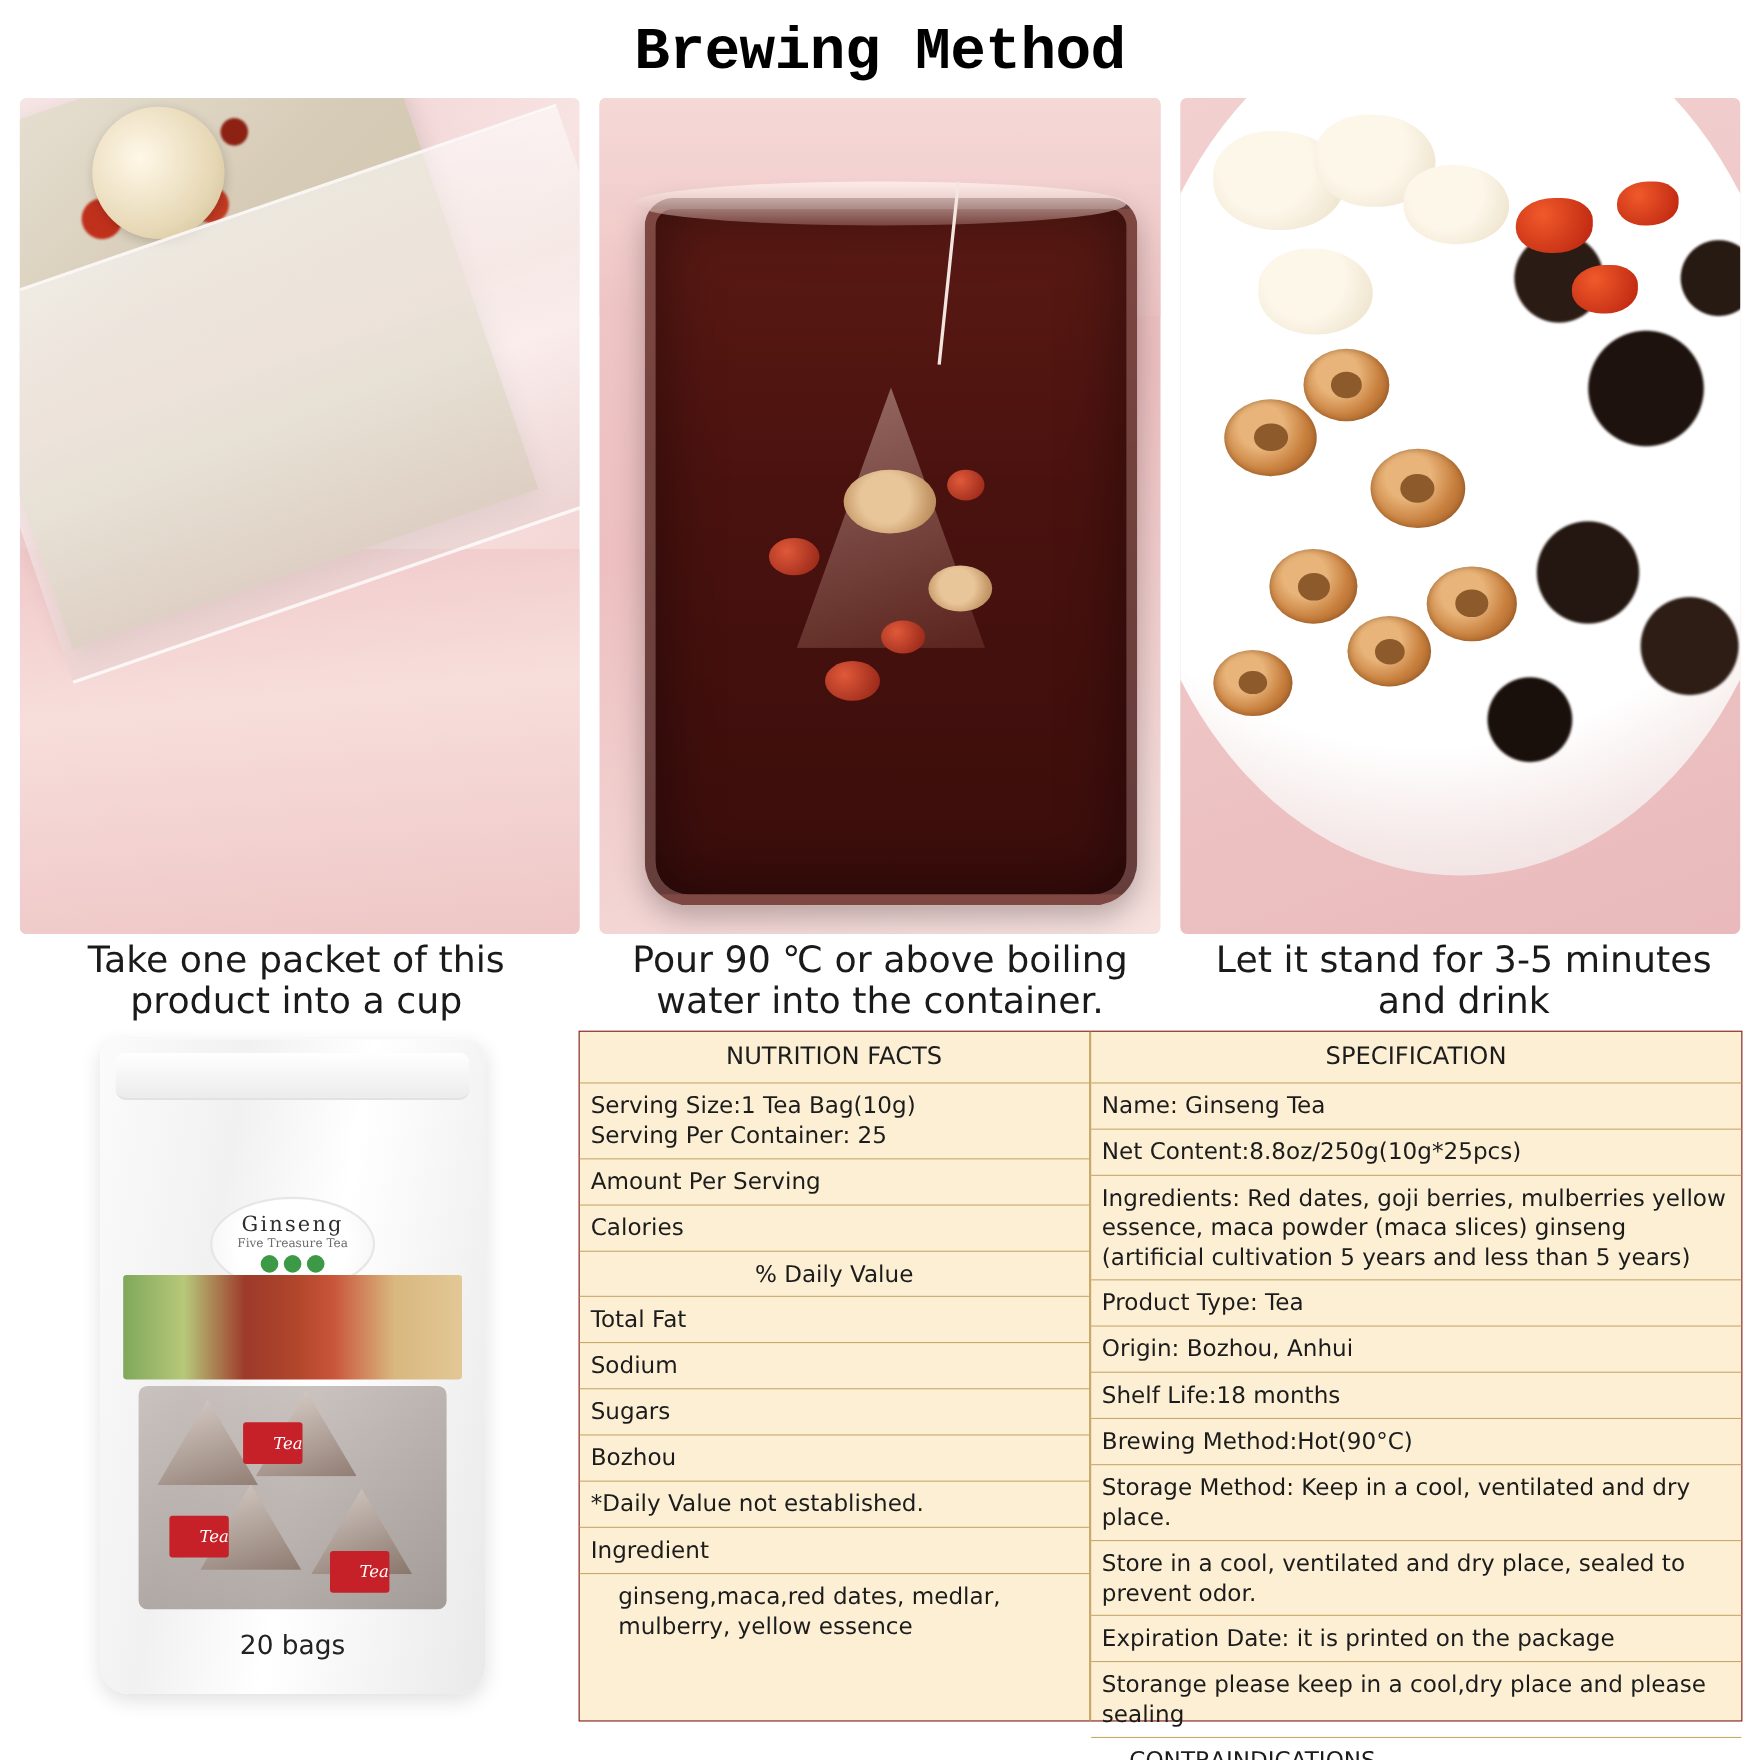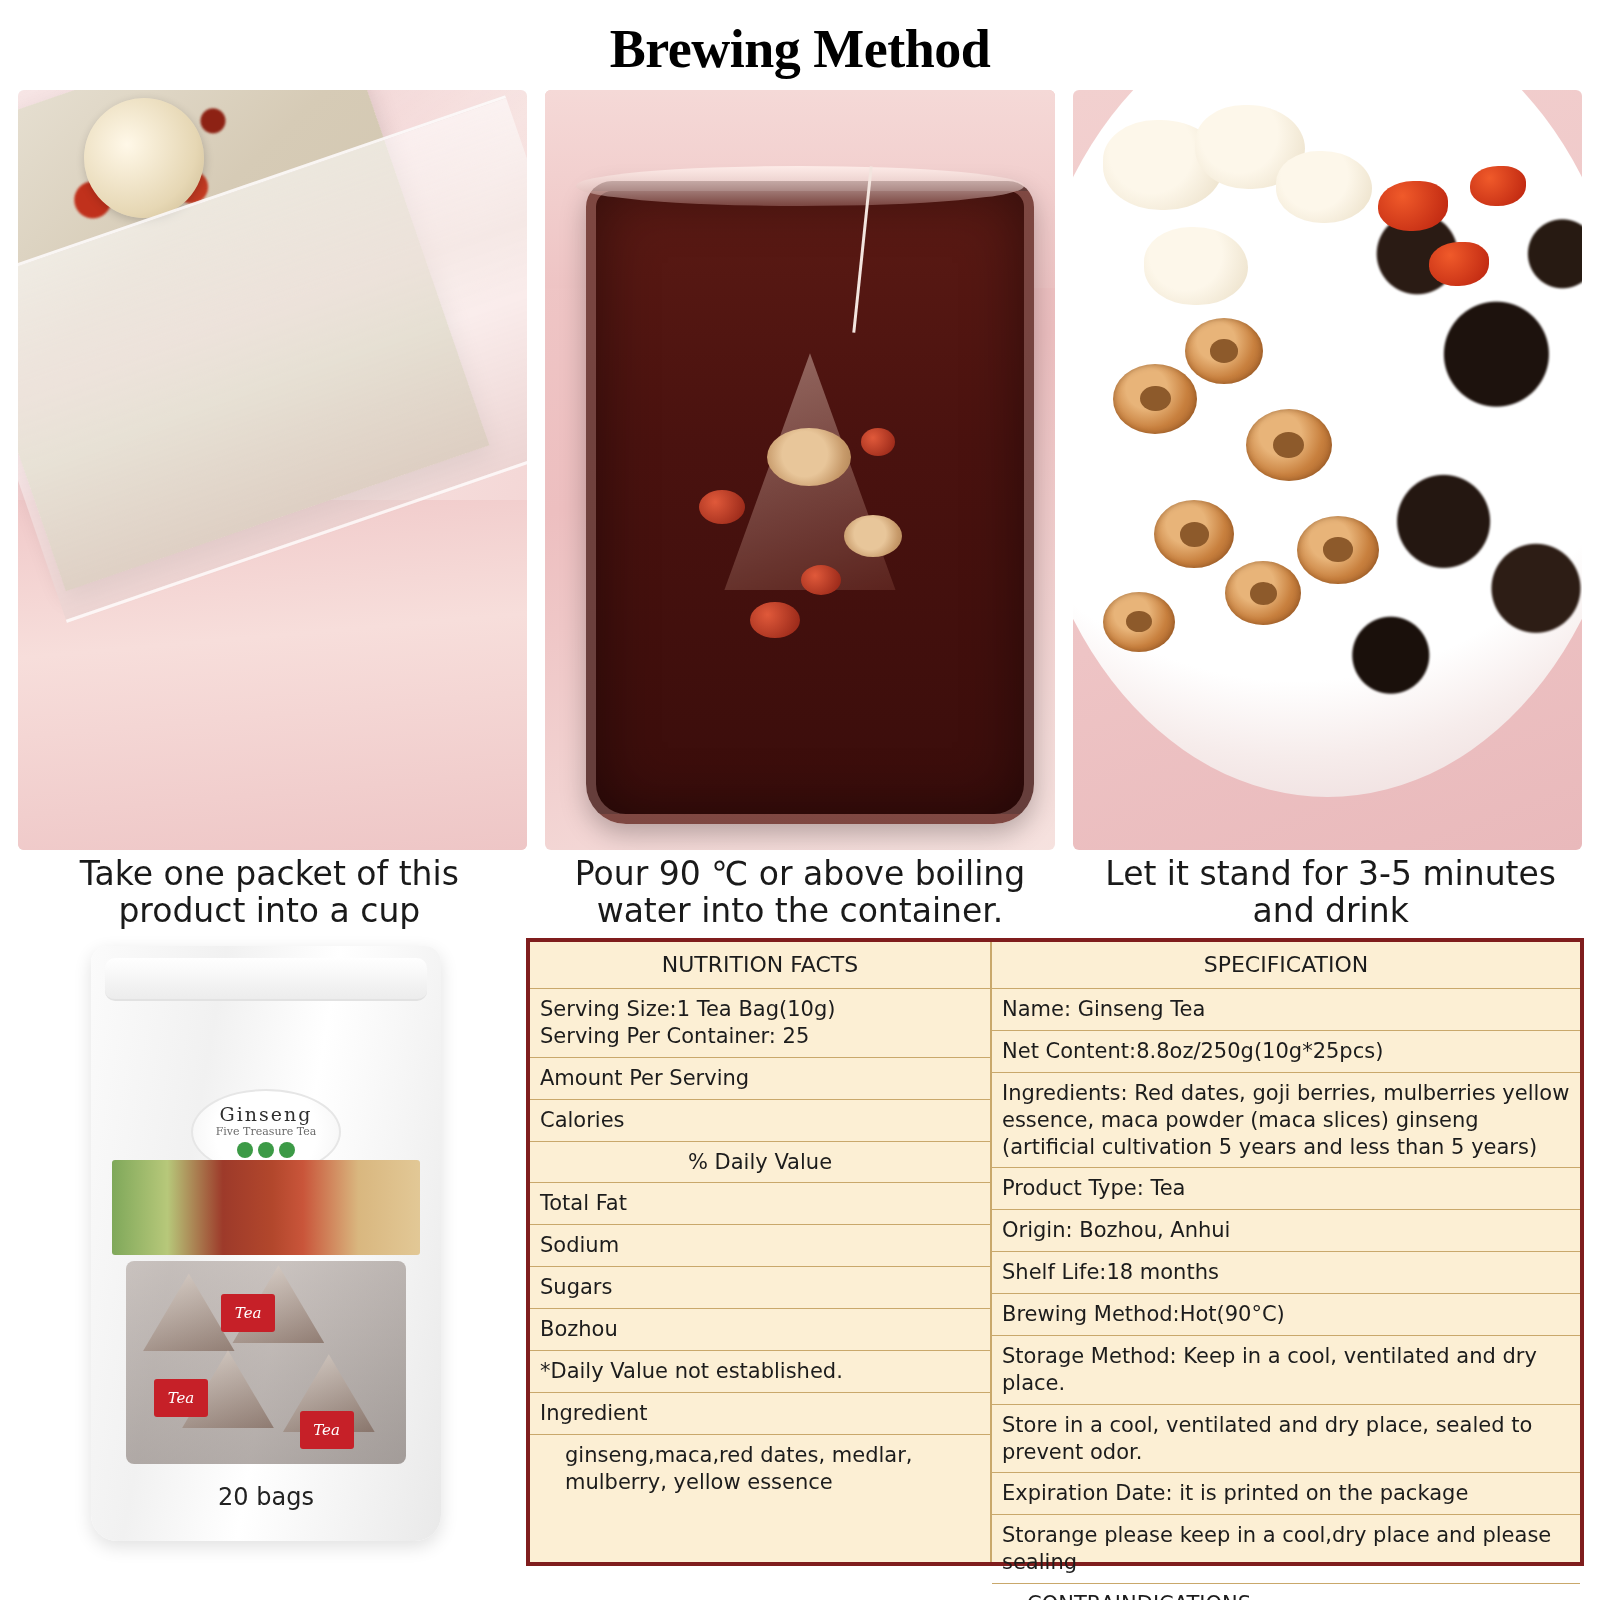--- a/index.html
+++ b/index.html
@@ -14,21 +14,21 @@
     color: #000;
     position: relative;
     overflow: hidden;
   }
   .page-title {
     text-align: center;
     font-size: 54px;
     font-weight: bold;
     letter-spacing: -0.5px;
     margin: 18px 0 10px 0;
-    font-family: Liberation Serif, serif;
+    font-family: Liberation Mono, monospace;
   }
 
   
   .photo-row {
     display: flex;
     gap: 18px;
     padding: 0 18px;
     height: 760px;
     box-sizing: border-box;
   }
@@ -313,40 +313,40 @@
     clip-path: polygon(50% 0%, 100% 100%, 0% 100%);
   }
   .pouch .window .tag {
     position: absolute;
     width: 54px; height: 38px;
     background: #c62028;
     border-radius: 3px;
     color: #fff;
     font-size: 15px;
     font-style: italic;
-    text-align: center;
+    text-align: right;
     line-height: 38px;
     font-family: "DejaVu Serif", serif;
   }
   .pouch .bags-label {
     position: absolute;
     left: 0; bottom: 5%;
     width: 100%;
     text-align: center;
     font-size: 24px;
     color: #222;
     font-family: "DejaVu Sans", sans-serif;
   }
 
   
   .tables {
     flex: 1;
     display: flex;
     gap: 0;
-    border: 4px solid #7f1d1d;
+    border: 1px solid #7f1d1d;
     background: #fcefd4;
     box-sizing: border-box;
     height: 628px;
   }
   .tbl {
     box-sizing: border-box;
   }
   .tbl.left { width: 44%; border-right: 2px solid #c9a86b; }
   .tbl.right { width: 56%; }
   .trow {

